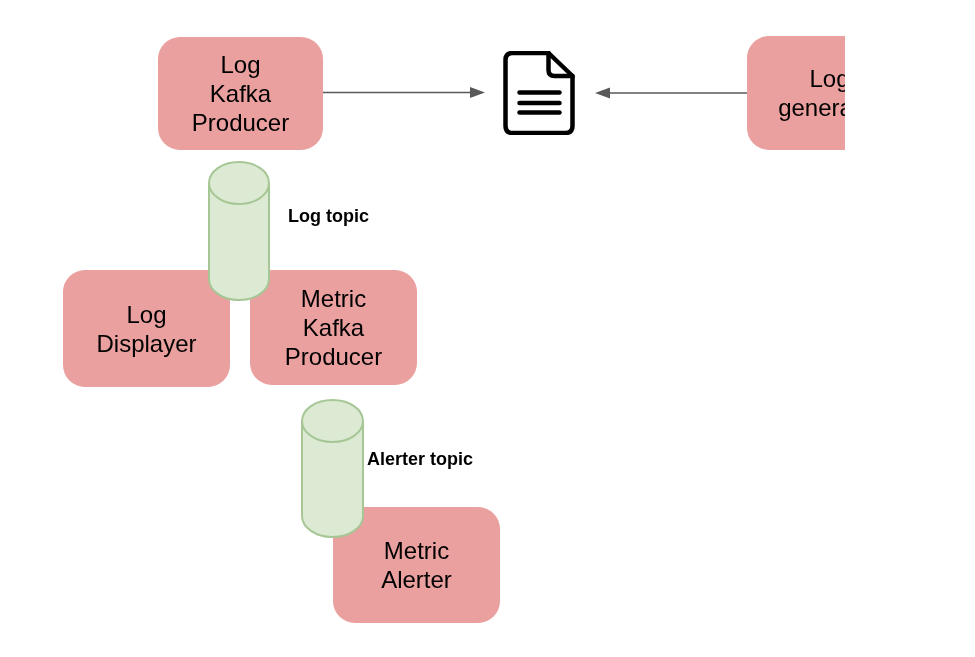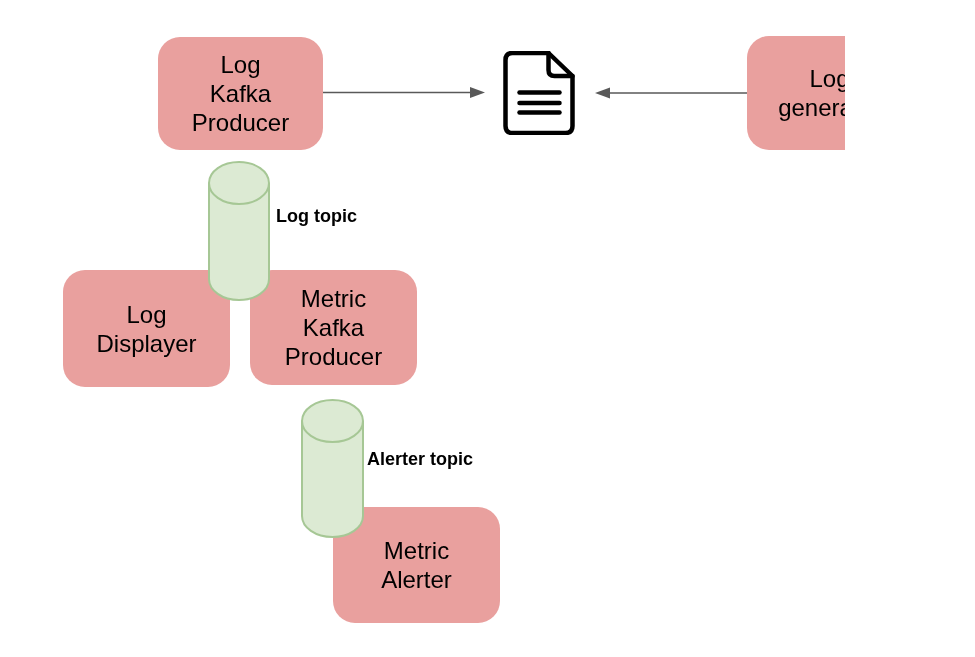--- a/index.html
+++ b/index.html
@@ -43,21 +43,21 @@
   #cylinder-log-topic    { left: 206px; top: 159px; }
   #cylinder-metric-topic { left: 299px; top: 397px; }
 
   .topic-label {
     position: absolute;
     font-size: 18px;
     font-weight: bold;
     color: #000000;
     white-space: nowrap;
   }
-  #label-log-topic    { left: 276px; top: 206px; }
+  #label-log-topic    { left: 288px; top: 206px; }
   #label-metric-topic { left: 367px; top: 449px; }
 
   .doc-icon { position: absolute; left: 503px; top: 51px; }
 </style>
 </head>
 <body>
 
 <div class="canvas">
 
   <svg class="overlay-svg" width="975" height="657" viewBox="0 0 975 657">

